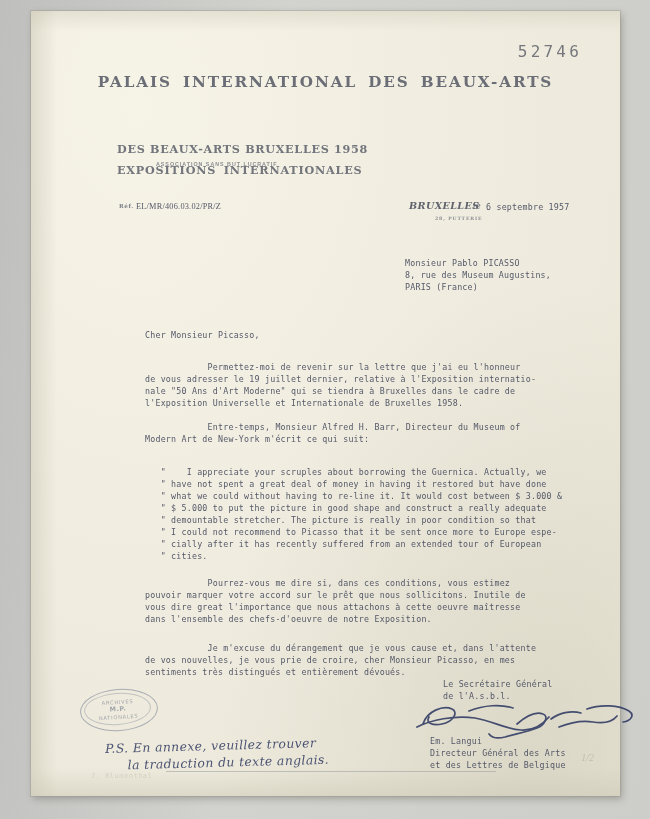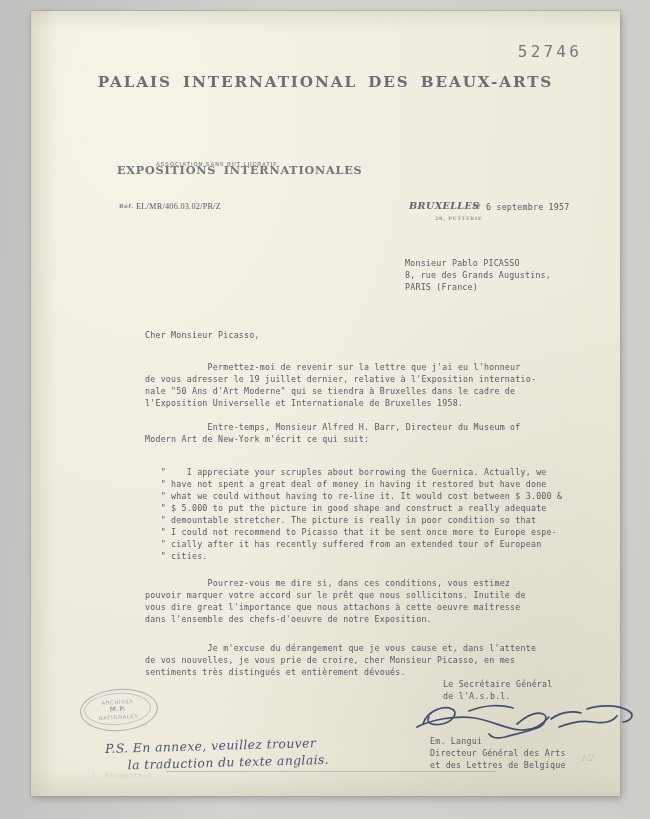--- a/index.html
+++ b/index.html
@@ -259,37 +259,38 @@
 
 <div id="scan">
   <div id="paper">
 
     <div class="layer" id="archive-number">52746</div>
 
     <div class="layer lh" id="title">PALAIS INTERNATIONAL DES BEAUX-ARTS</div>
 
     <div class="layer lh" id="org-line1">EXPOSITIONS   INTERNATIONALES</div>
 
+    <div class="layer lh" id="org-line2">DES BEAUX-ARTS BRUXELLES 1958</div>
 
     <div class="layer" id="org-sub">ASSOCIATION SANS BUT LUCRATIF</div>
 
     <div class="layer" id="ref-label">Réf.</div>
 
     <div class="layer tw" id="ref-value">EL/MR/406.03.02/PR/Z</div>
 
     <div class="layer" id="city">BRUXELLES</div>
 
     <div class="layer" id="date-le">le</div>
 
     <div class="layer tw" id="date-value">6 septembre 1957</div>
 
     <div class="layer" id="street">28, PUTTERIE</div>
 
     <div class="layer tw" id="recipient">Monsieur Pablo PICASSO
-8, rue des Grands Augustins,
+8, rue des Museum Augustins,
 PARIS (France)</div>
 
     <div class="layer tw" id="salutation">Cher Monsieur Picasso,</div>
 
     <div class="layer tw" id="para1">            Permettez-moi de revenir sur la lettre que j'ai eu l'honneur
 de vous adresser le 19 juillet dernier, relative à l'Exposition internatio-
 nale "50 Ans d'Art Moderne" qui se tiendra à Bruxelles dans le cadre de
 l'Exposition Universelle et Internationale de Bruxelles 1958.</div>
 
     <div class="layer tw" id="para2">            Entre-temps, Monsieur Alfred H. Barr, Directeur du Museum of

